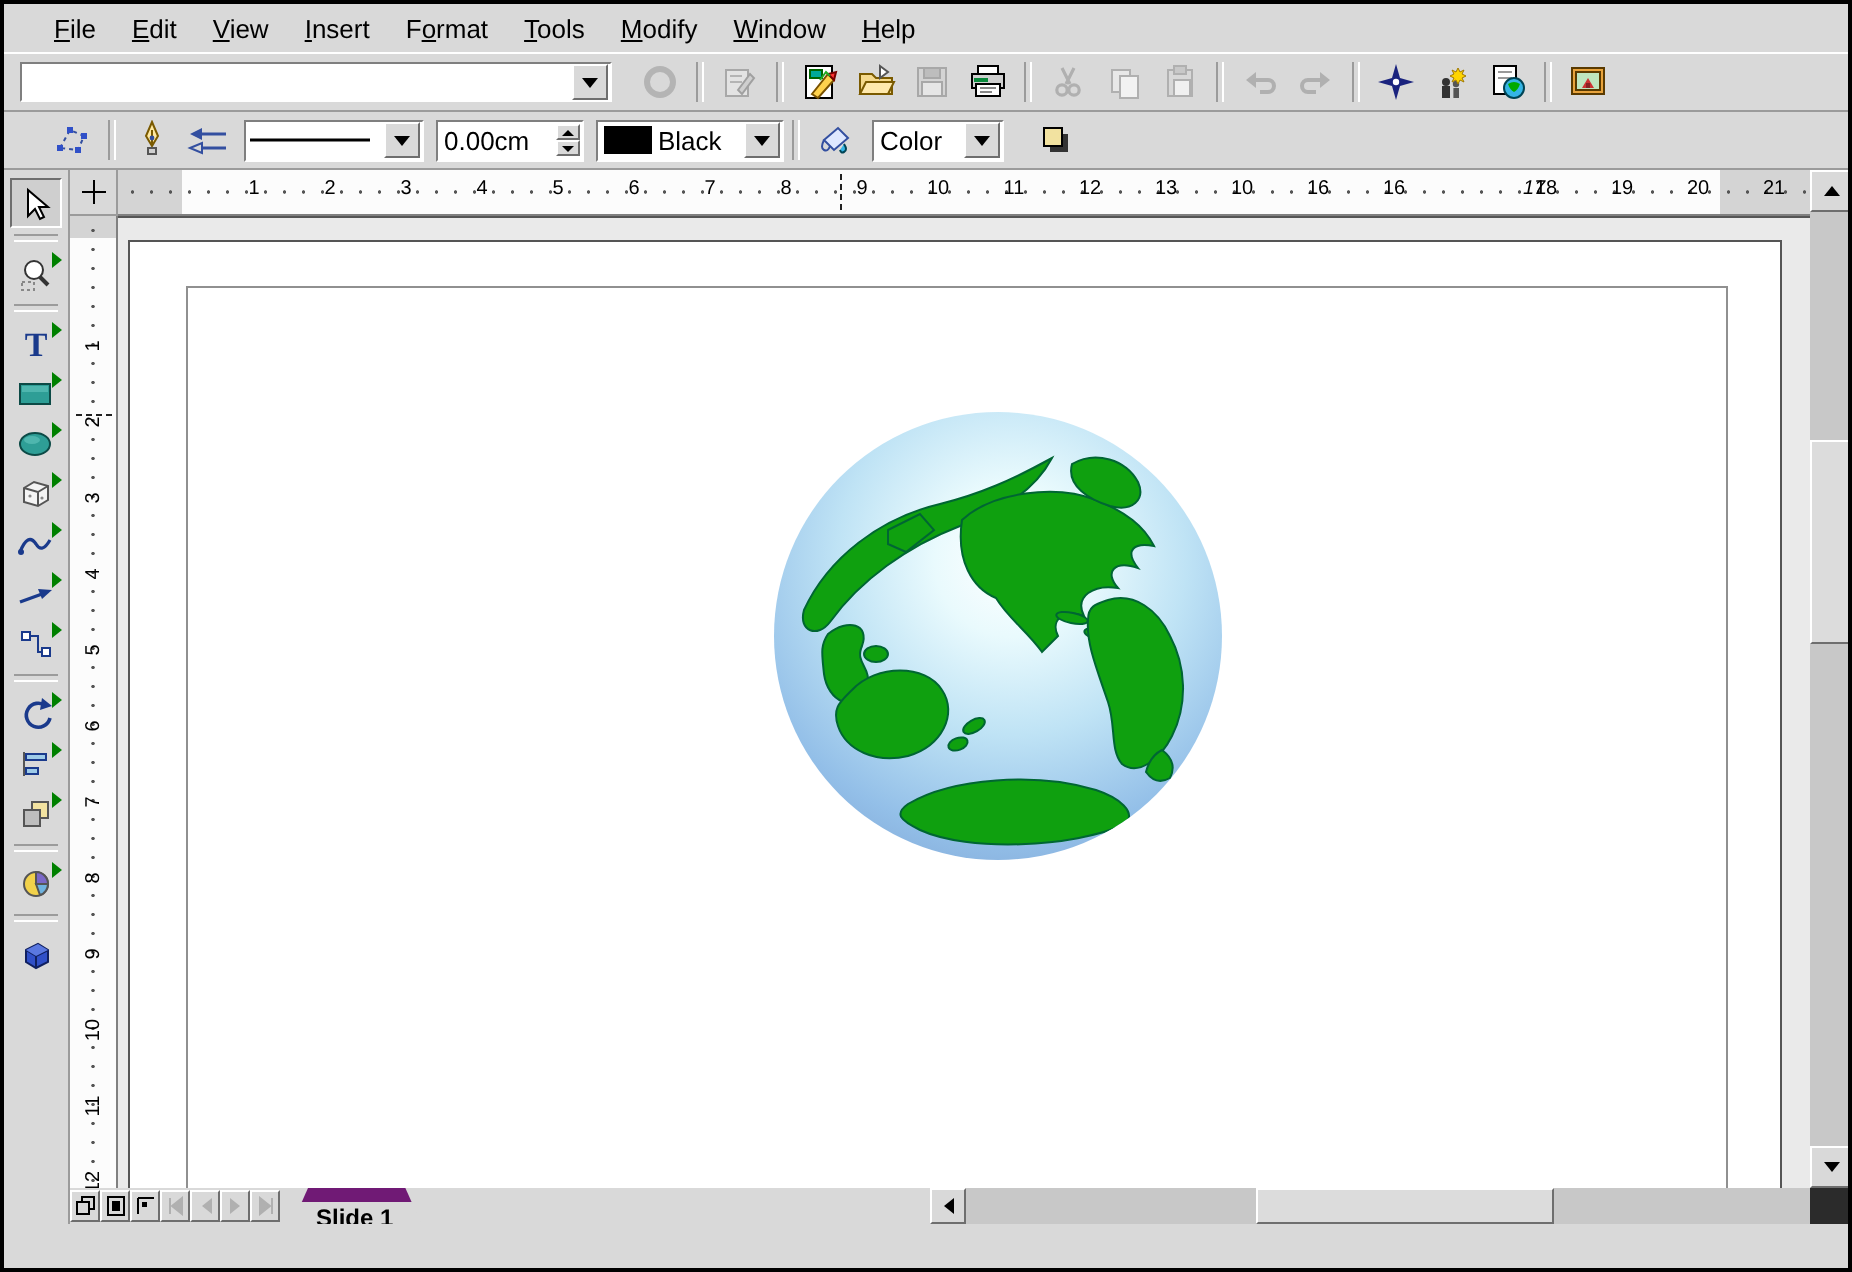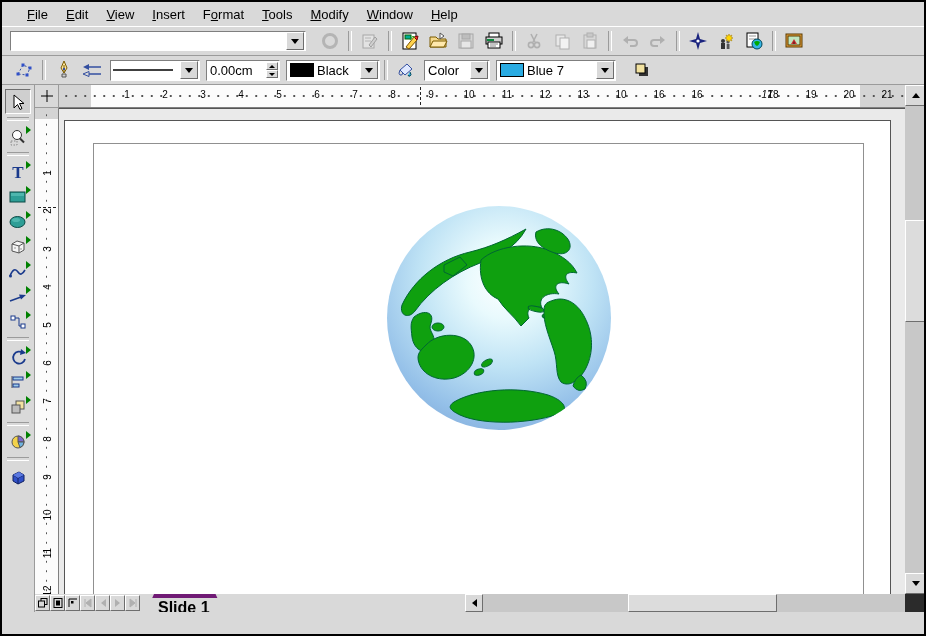--- a/index.html
+++ b/index.html
@@ -3,21 +3,21 @@
 <meta charset="utf-8">
 <style>
   html,body{margin:0;padding:0;}
   body{font-family:"Liberation Sans",sans-serif;background:#888;}
   .window{position:relative;width:926px;height:636px;background:#d9d9d9;border:2px solid #000;box-sizing:border-box;overflow:hidden;}
   
   .menubar{position:absolute;left:0;top:0;width:922px;height:25px;display:flex;align-items:center;padding-left:16px;box-sizing:border-box;border-bottom:1px solid #fff;background:#d9d9d9;}
   .menu-item{font-size:13px;color:#000;padding:3px 9px;cursor:default;}
   
   .funcbar{position:absolute;left:0;top:25px;width:922px;height:29px;background:#d9d9d9;border-bottom:1px solid #9b9b9b;display:flex;align-items:center;padding-left:8px;box-sizing:border-box;}
-  .objbar{position:absolute;left:0;top:54px;width:922px;height:29px;background:#d9d9d9;border-bottom:1px solid #9b9b9b;display:flex;align-items:center;padding-left:8px;box-sizing:border-box;}
+  .objbar{position:absolute;left:0;top:54px;width:922px;height:29px;background:#d9d9d9;border-bottom:1px solid #9b9b9b;display:flex;align-items:center;padding-left:20px;box-sizing:border-box;}
   .tb-btn{width:24px;height:24px;display:flex;align-items:center;justify-content:center;margin:0 1px;border:1px solid transparent;}
   .tb-sep{width:2px;height:20px;border-left:1px solid #9b9b9b;border-right:1px solid #fff;margin:0 4px;}
   .combo{display:flex;align-items:center;width:296px;height:20px;background:#fff;border:1px solid;border-color:#7f7f7f #fff #fff #7f7f7f;box-sizing:border-box;}
   .combo .val{flex:1;font-size:12px;padding:0 3px;overflow:hidden;white-space:nowrap;}
   .drop-btn{width:16px;height:16px;background:#d9d9d9;border:1px solid;border-color:#fff #6e6e6e #6e6e6e #fff;display:flex;align-items:center;justify-content:center;margin-right:1px;}
   .arrow-down{width:0;height:0;border-left:4px solid transparent;border-right:4px solid transparent;border-top:5px solid #000;}
   .field{display:flex;align-items:center;background:#fff;border:1px solid;border-color:#7f7f7f #fff #fff #7f7f7f;box-sizing:border-box;height:21px;font-size:13px;}
   .swatch{width:22px;height:12px;border:1px solid #000;margin:0 3px;}
   .spin{display:flex;flex-direction:column;margin-right:1px;}
   .spin b{width:12px;height:8px;background:#d9d9d9;border:1px solid;border-color:#fff #6e6e6e #6e6e6e #fff;display:flex;align-items:center;justify-content:center;box-sizing:border-box;}
@@ -46,21 +46,21 @@
   .page{position:absolute;left:5px;top:11px;width:825px;height:760px;background:#fff;border:1px solid #555;}
   .pmargin{position:absolute;left:28px;top:22px;width:769px;height:700px;border:1px solid #909090;}
   .slide-text{position:absolute;left:436px;top:375px;transform:translateX(-50%);font-size:66px;font-weight:bold;letter-spacing:-2px;color:#000;white-space:nowrap;}
   .globe{position:absolute;left:327px;top:96px;width:226px;height:226px;}
   
   .vscroll{position:absolute;left:903px;top:83px;width:21px;height:509px;background:#c8c8c8;}
   .sc-btn{position:absolute;left:0;width:21px;height:21px;background:#d9d9d9;border:1px solid;border-color:#fff #6e6e6e #6e6e6e #fff;box-sizing:border-box;display:flex;align-items:center;justify-content:center;}
   .vthumb{position:absolute;left:0;top:135px;width:21px;height:102px;background:#dcdcdc;border:1px solid;border-color:#fff #6e6e6e #6e6e6e #fff;box-sizing:border-box;}
   .bottombar{position:absolute;left:33px;top:592px;width:870px;height:18px;background:#d9d9d9;display:flex;align-items:stretch;}
   .bb-btn{width:15px;height:16px;background:#d9d9d9;border:1px solid;border-color:#fff #6e6e6e #6e6e6e #fff;box-sizing:border-box;display:flex;align-items:center;justify-content:center;margin-top:1px;}
-  .slide-tab{position:relative;margin-left:6px;padding:1px 14px 0 12px;font-size:16px;font-weight:bold;background:#d9d9d9;clip-path:polygon(8px 0,calc(100% - 8px) 0,100% 100%,0 100%);border-top:4px solid #701a75;}
+  .slide-tab{position:relative;margin-left:6px;padding:1px 14px 0 12px;font-size:12px;font-weight:bold;background:#d9d9d9;clip-path:polygon(8px 0,calc(100% - 8px) 0,100% 100%,0 100%);border-top:7px solid #701a75;}
   .hscroll{position:absolute;left:430px;top:0;width:473px;height:18px;background:#c8c8c8;}
   .hthumb{position:absolute;left:163px;top:0;width:149px;height:18px;background:#dcdcdc;border:1px solid;border-color:#fff #6e6e6e #6e6e6e #fff;box-sizing:border-box;}
   .corner-box{position:absolute;left:903px;top:592px;width:21px;height:18px;background:#2b2b2b;}
   
   .statusbar{position:absolute;left:0;top:610px;width:922px;height:22px;background:#d9d9d9;border-top:1px solid #fff;display:flex;align-items:center;font-size:13px;box-sizing:border-box;}
   .sb-cell{height:18px;border:1px solid;border-color:#9b9b9b #fff #fff #9b9b9b;box-sizing:border-box;display:flex;align-items:center;padding:0 6px;margin-right:3px;}
   u{text-decoration:underline;}
   .tri{width:0;height:0;}
 </style>
 </head>
@@ -263,27 +263,20 @@
     <span class="tb-sep"></span>
     <span class="tb-btn">
         <svg width="20" height="18">
           <path d="M4,9 L11,3 L16,8 L9,14 Z" fill="#dfe8ff" stroke="#334fa0"></path>
           <path d="M4,9 q-2,4 0,5 q2,1 3,-2" fill="none" stroke="#334fa0"></path>
           <path d="M14,11 q2,3 0,4 q-1.5,0.8 -2,-1" fill="#35b5e6" stroke="#045"></path>
         </svg>
       </span>
     <span class="field" style="width:66px;margin-left:4px">
       <span style="flex:1;padding:0 3px">Color</span>
-      <span class="drop-btn">
-          <span class="arrow-down"></span>
-        </span>
-    </span>
-    <span class="field" style="width:120px;margin-left:6px">
-      <span class="swatch" style="background: rgb(41, 171, 226);"></span>
-      <span style="flex:1">Blue 7</span>
       <span class="drop-btn">
           <span class="arrow-down"></span>
         </span>
     </span>
     <span style="width:12px"></span>
     <span class="tb-btn">
         <svg width="18" height="16">
           <rect x="6" y="5" width="9" height="9" fill="#333"></rect>
           <rect x="3" y="2" width="9" height="9" fill="#f2e2a0" stroke="#000"></rect>
         </svg>

